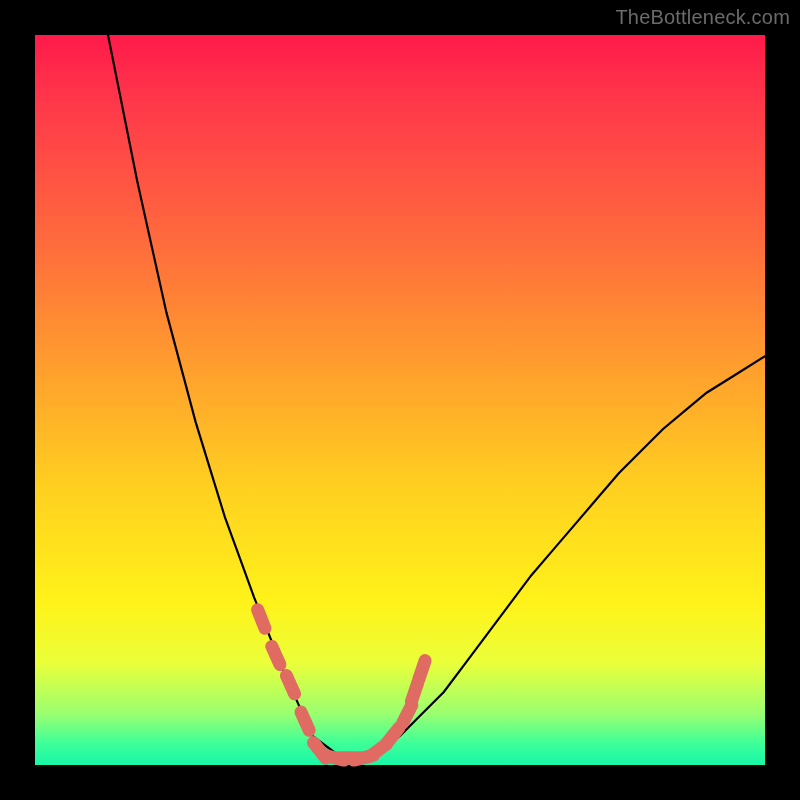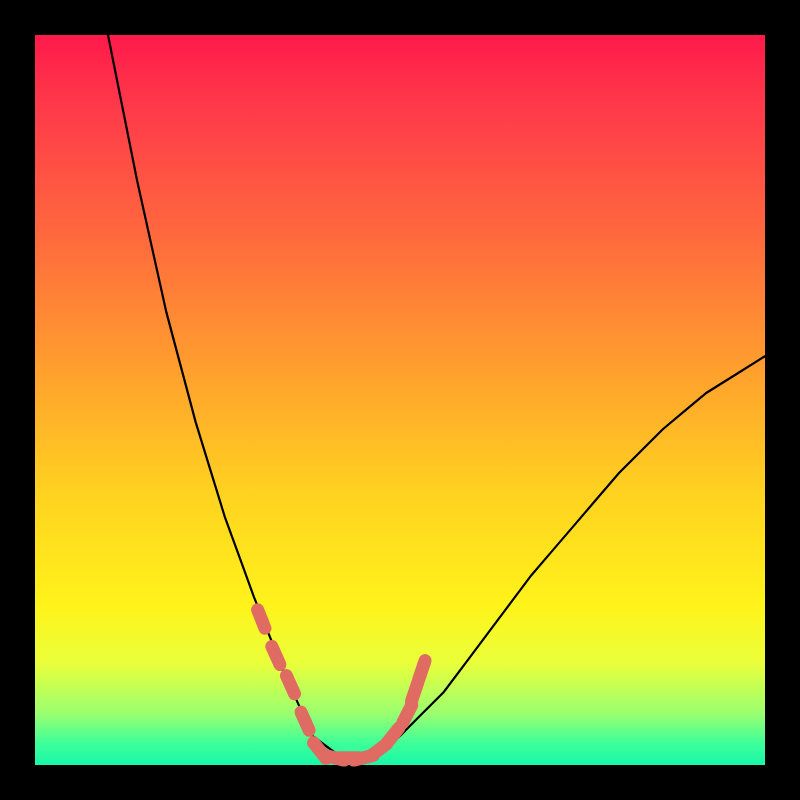--- a/index.html
+++ b/index.html
@@ -55,20 +55,21 @@
     top: 0;
     width: 730px;
     height: 730px;
     overflow: visible;
   }
 </style>
 </head>
 <body>
 
 <div class="frame">
+  <div class="watermark">TheBottleneck.com</div>
 
   <div class="plot">
     <svg class="curve" viewBox="0 0 730 730" preserveAspectRatio="none">
       <g>
         <path id="curve-path" fill="none" stroke="#000000" stroke-width="2.2" stroke-linecap="round" d="M 73.0 0.0 C 82.7 48.7, 92.5 97.3, 102.2 146.0 C 111.9 189.8, 121.7 233.6, 131.4 277.4 C 141.1 313.9, 150.9 350.4, 160.6 386.9 C 170.3 418.5, 180.1 450.2, 189.8 481.8 C 199.5 508.6, 209.3 535.3, 219.0 562.1 C 228.7 586.4, 238.5 610.8, 248.2 635.1 C 257.9 657.0, 267.7 678.9, 277.4 700.8 C 287.1 708.1, 296.9 715.4, 306.6 722.7 C 316.3 722.7, 326.1 722.7, 335.8 722.7 C 345.5 715.4, 355.3 708.1, 365.0 700.8 C 379.6 686.2, 394.2 671.6, 408.8 657.0 C 423.4 637.5, 438.0 618.1, 452.6 598.6 C 467.2 579.1, 481.8 559.7, 496.4 540.2 C 511.0 523.2, 525.6 506.1, 540.2 489.1 C 554.8 472.1, 569.4 455.0, 584.0 438.0 C 598.6 423.4, 613.2 408.8, 627.8 394.2 C 642.4 382.0, 657.0 369.9, 671.6 357.7 C 691.1 345.5, 710.5 333.4, 730.0 321.2"></path>
       </g>
       <g id="markers">
           <line x1="222.6" y1="574.7" x2="230.0" y2="593.3" stroke="#df6b63" stroke-width="13" stroke-linecap="round"></line>
           <line x1="236.8" y1="611.4" x2="245.0" y2="629.6" stroke="#df6b63" stroke-width="13" stroke-linecap="round"></line>
           <line x1="251.4" y1="640.6" x2="259.6" y2="658.8" stroke="#df6b63" stroke-width="13" stroke-linecap="round"></line>

